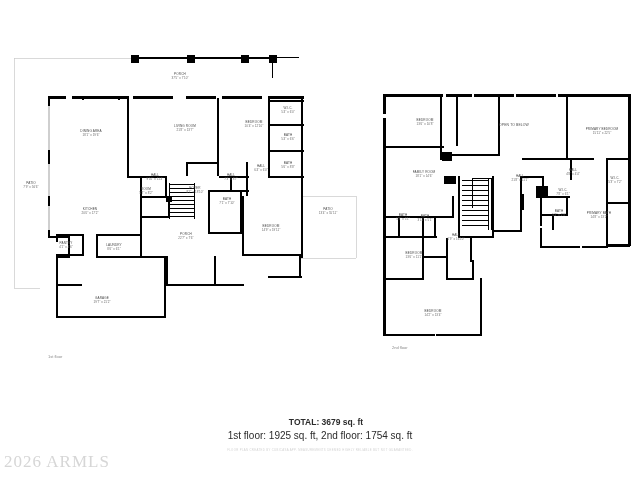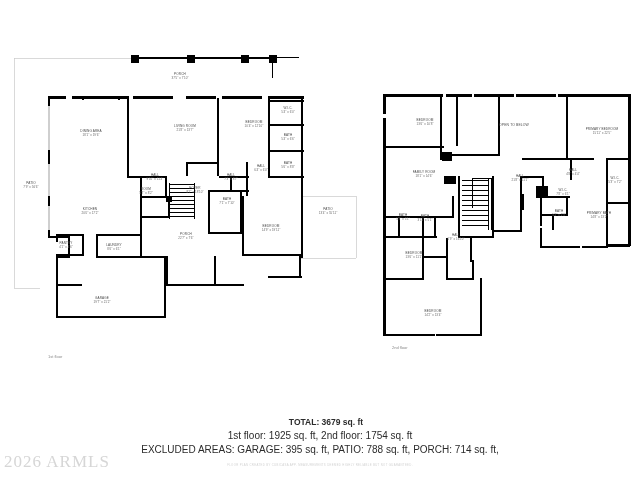--- a/index.html
+++ b/index.html
@@ -485,19 +485,18 @@
         <span class="rdim">14'2" x 13'4"</span>
       </div>
     </div>
 
   <div class="floor-caption" style="left:48px;top:354px;">1st floor</div>
   <div class="floor-caption" style="left:392px;top:345px;">2nd floor</div>
 
   <div class="summary">
     <div class="total">TOTAL: 3679 sq. ft</div>
     <div class="line">1st floor: 1925 sq. ft, 2nd floor: 1754 sq. ft</div>
-    <div class="line">EXCLUDED AREAS: GARAGE: 395 sq. ft, PATIO: 788 sq. ft, PORCH: 714 sq. ft,</div>
     <div class="disclaimer">FLOOR PLAN CREATED BY CUBICASA APP. MEASUREMENTS DEEMED HIGHLY RELIABLE BUT NOT GUARANTEED.</div>
   </div>
 
   <div class="watermark">2026 ARMLS</div>
 
 </div>
 
 </body></html>

